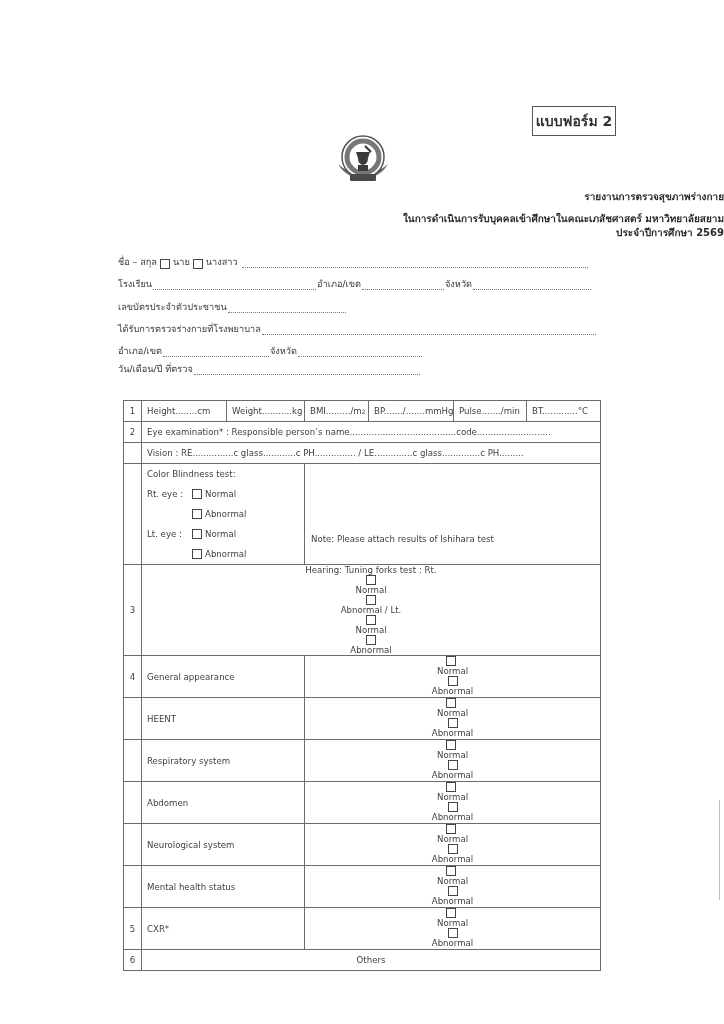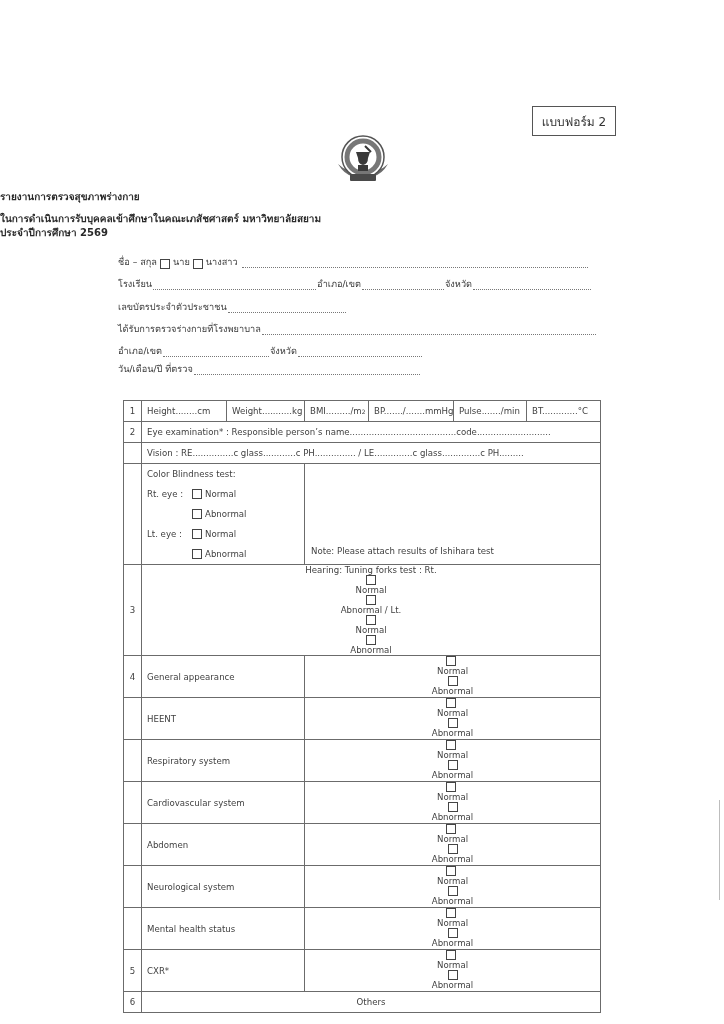--- a/index.html
+++ b/index.html
@@ -4,26 +4,26 @@
 <style>
   html, body { margin:0; padding:0; }
   body {
     width:724px; height:1024px; background:#ffffff; position:relative; overflow:hidden;
     font-family:"DejaVu Sans", sans-serif; color:#3a3a3a;
   }
   .page-edge { position:absolute; left:719px; top:800px; width:1px; height:100px; background:#bdbdbd; }
   .badge {
     position:absolute; left:532px; top:106px; width:84px; height:30px;
     border:1.3px solid #555; box-sizing:border-box;
-    font-size:12px; font-weight:normal; color:#333;
+    font-size:14px; font-weight:bold; color:#333;
     display:flex; align-items:center; justify-content:center;
   }
   .logo { position:absolute; left:334px; top:130px; width:58px; height:56px; }
   .title-line {
-    position:absolute; left:0; width:724px; text-align:left;
+    position:absolute; left:0; width:724px; text-align:right;
     font-size:10px; font-weight:bold; color:#2a2a2a;
   }
   .form-line {
     position:absolute; left:118px; font-size:9.2px; color:#3a3a3a;
     display:flex; align-items:flex-end; white-space:nowrap;
   }
   .dots {
     display:inline-block; border-bottom:1px dotted #777; height:9px; margin:0 1px 1px 1px;
   }
   .cb {
@@ -37,21 +37,21 @@
   table.exam td {
     border:1px solid #6b6b6b; padding:0 5px; height:20px; white-space:nowrap; vertical-align:middle;
   }
   td.num { width:7px; text-align:center; padding:0 4px; }
   .cell-row { display:flex; align-items:center;flex-direction:column; }
   .inner { display:flex; width:100%; }
   .inner > div { border-right:1px solid #6b6b6b; padding:0 5px; height:20px; display:flex; align-items:center; box-sizing:border-box; }
   .inner > div:last-child { border-right:none; }
   .cbl { display:flex; flex-direction:column;justify-content:space-between; }
   .cbl .ln { height:20px; display:flex; align-items:center; }
-  .note { position:absolute; bottom:8px; left:6px; }
+  .note { position:absolute; bottom:20px; left:6px; }
   .dotfill { flex:1; border-bottom:1px dotted #777; height:8px; margin-left:4px; margin-right:2px; }
 </style>
 </head>
 <body>
 
 <div class="page-edge"></div>
 
 <div class="badge">
     <span>แบบฟอร์ม 2</span>
   </div>
@@ -239,33 +239,20 @@
             <span class="cb" style="margin-left:0"></span>
             <span>Normal</span>
             <span class="cb"></span>
             <span>Abnormal</span>
             <span class="dotfill"></span>
           </div>
         </td>
   </tr>
   <tr>
     <td class="num"></td>
-    <td>Cardiovascular system</td>
-    <td>
-          <div class="cell-row">
-            <span class="cb" style="margin-left:0"></span>
-            <span>Normal</span>
-            <span class="cb"></span>
-            <span>Abnormal</span>
-            <span class="dotfill"></span>
-          </div>
-        </td>
-  </tr>
-  <tr>
-    <td class="num"></td>
     <td>Abdomen</td>
     <td>
           <div class="cell-row">
             <span class="cb" style="margin-left:0"></span>
             <span>Normal</span>
             <span class="cb"></span>
             <span>Abnormal</span>
             <span class="dotfill"></span>
           </div>
         </td>

